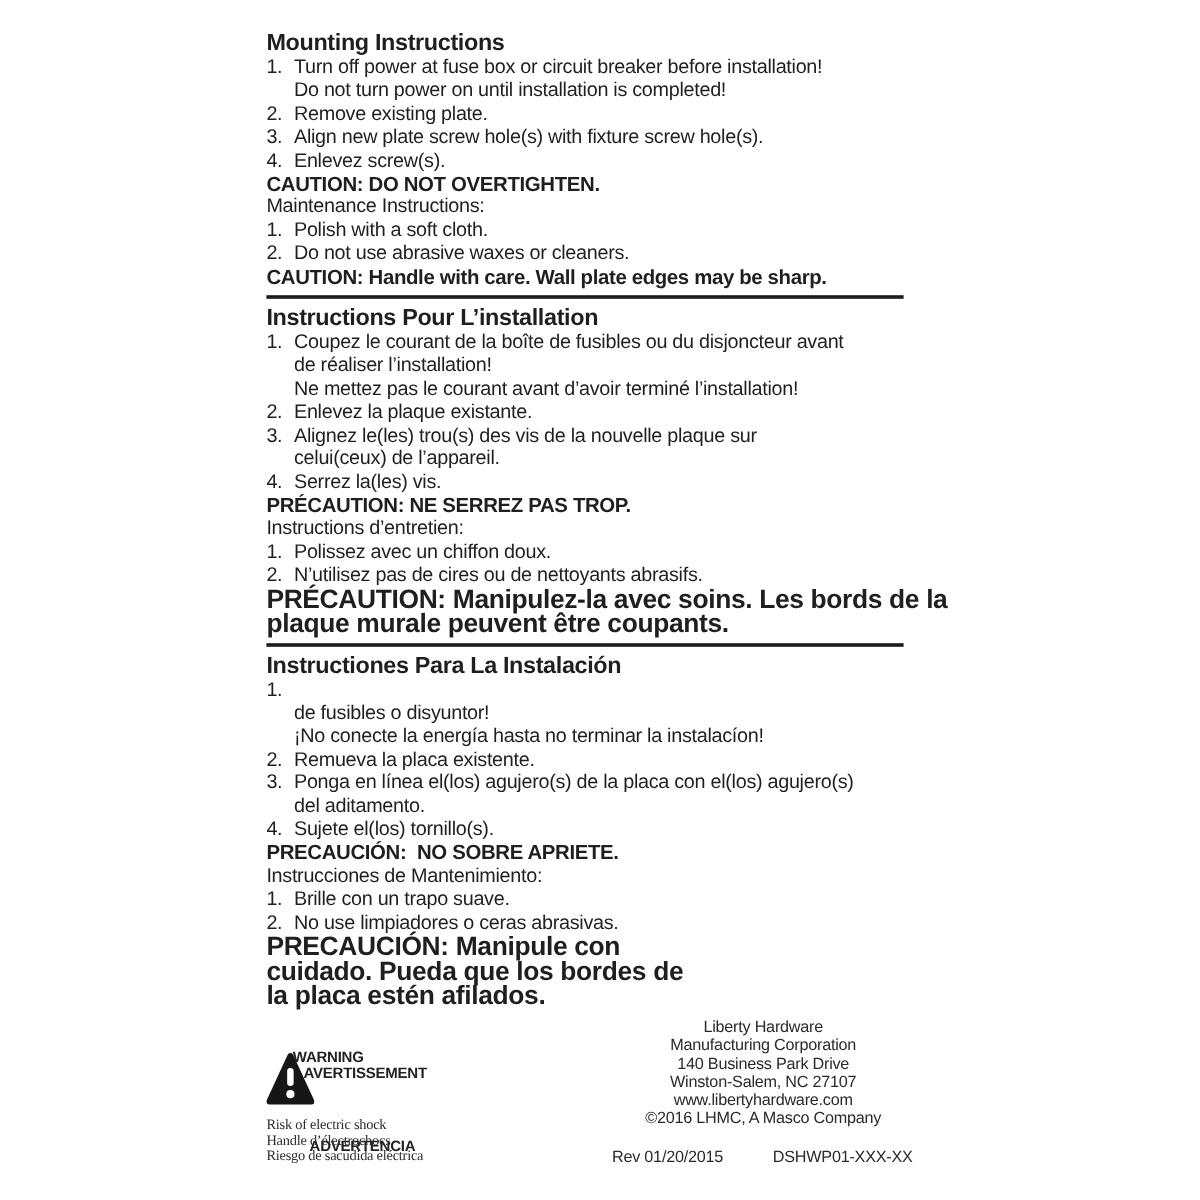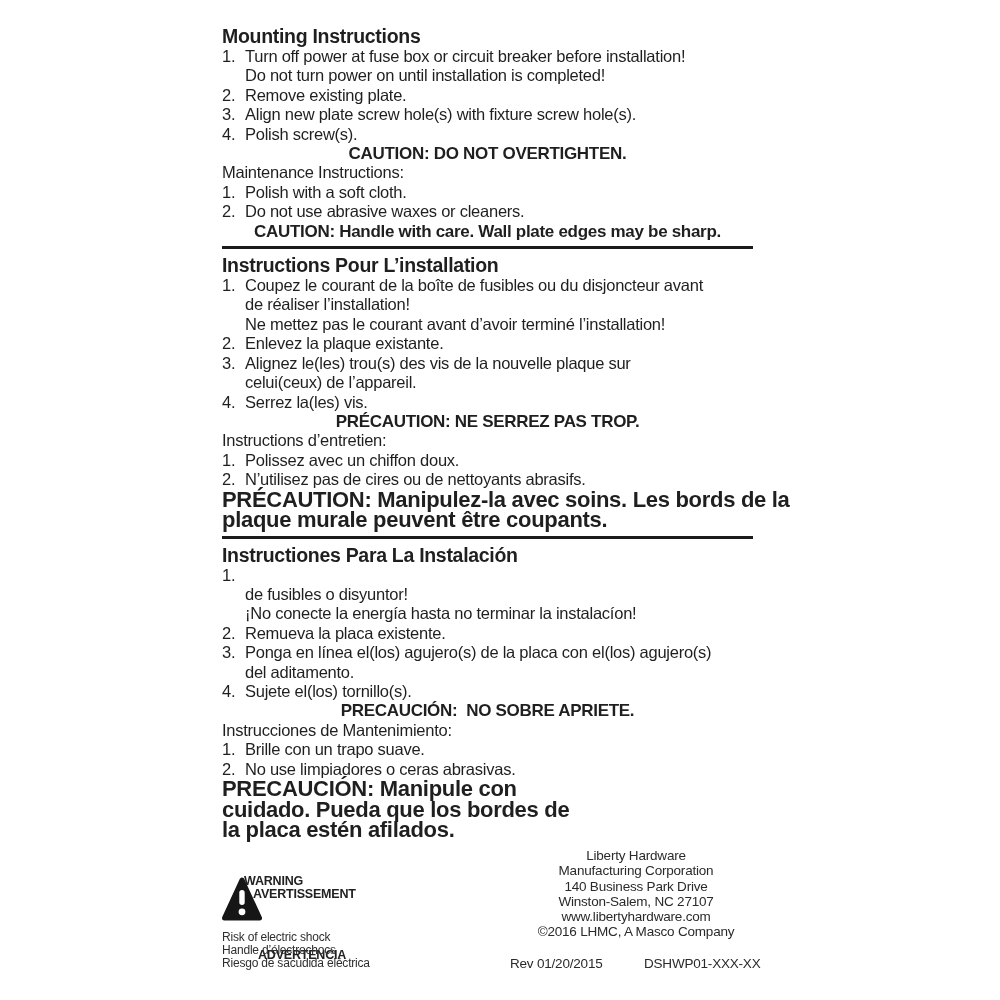--- a/index.html
+++ b/index.html
@@ -9,40 +9,40 @@
     color:#1f1f1f;overflow:hidden;
   }
   .sheet{position:absolute;left:222px;top:26px;width:531px;}
   .sec-title{
     font-size:19.5px;font-weight:bold;line-height:21px;
     letter-spacing:-0.3px;white-space:pre;
   }
   .line{font-size:16.5px;line-height:19.4px;letter-spacing:-0.25px;white-space:pre;}
   .step{display:flex;}
   .step .num{flex:none;width:23px;font-size:16.5px;line-height:19.4px;letter-spacing:-0.25px;}
-  .caution{font-size:17px;font-weight:bold;line-height:19.4px;letter-spacing:-0.3px;white-space:pre;text-align:center;}
+  .caution{font-size:17px;font-weight:bold;line-height:19.4px;letter-spacing:-0.3px;white-space:pre;}
   .caution-multi .line-b{font-size:22px;font-weight:bold;line-height:20.5px;letter-spacing:-0.3px;white-space:pre;}
   .caution-multi.es .line-b{line-height:20.7px;}
   .rule{height:3px;background:#1b1b1b;margin:5px 0 6px 0;width:531px;}
   
   .company{
     position:absolute;left:518px;top:848px;width:236px;text-align:center;
     font-size:13.5px;line-height:15.3px;letter-spacing:-0.2px;color:#2a2a2a;
   }
   .company div{white-space:pre;}
   .warn-tri{position:absolute;left:222px;top:876px;}
   .warn-labels{position:absolute;left:204px;top:875px;width:200px;}
   .warn-labels div{
     font-size:12.5px;font-weight:bold;line-height:13.2px;
     letter-spacing:-0.2px;white-space:pre;color:#222;
   }
   .wl-0{padding-left:40px;}
   .wl-1{padding-left:49px;}
   .wl-2{padding-left:54px;margin-top:48px;}
-  .shock{position:absolute;left:222px;top:931px;color:#2e2e2e;}
+  .shock{position:absolute;left:222px;top:931px;color:#2e2e2e;font-family:Liberation Serif, serif;}
   .shock div{font-size:12px;line-height:13.2px;letter-spacing:-0.2px;white-space:pre;}
   .rev{position:absolute;left:510px;top:956px;font-size:13.5px;letter-spacing:-0.2px;white-space:pre;color:#2a2a2a;}
   .part{position:absolute;left:644px;top:956px;font-size:13.5px;letter-spacing:-0.2px;white-space:pre;color:#2a2a2a;}
 </style>
 </head>
 <body>
 
 <div class="sheet">
 
   <div>
@@ -58,21 +58,21 @@
     <div class="step">
       <span class="num">2.</span>
       <span class="line">Remove existing plate.</span>
     </div>
     <div class="step">
       <span class="num">3.</span>
       <span class="line">Align new plate screw hole(s) with fixture screw hole(s).</span>
     </div>
     <div class="step">
       <span class="num">4.</span>
-      <span class="line">Polish screw(s).</span>
+      <span class="line">Enlevez screw(s).</span>
     </div>
     <div class="caution">CAUTION: DO NOT OVERTIGHTEN.</div>
     <div class="line">Maintenance Instructions:</div>
     <div class="step">
       <span class="num">1.</span>
       <span class="line">Polish with a soft cloth.</span>
     </div>
     <div class="step">
       <span class="num">2.</span>
       <span class="line">Do not use abrasive waxes or cleaners.</span>

